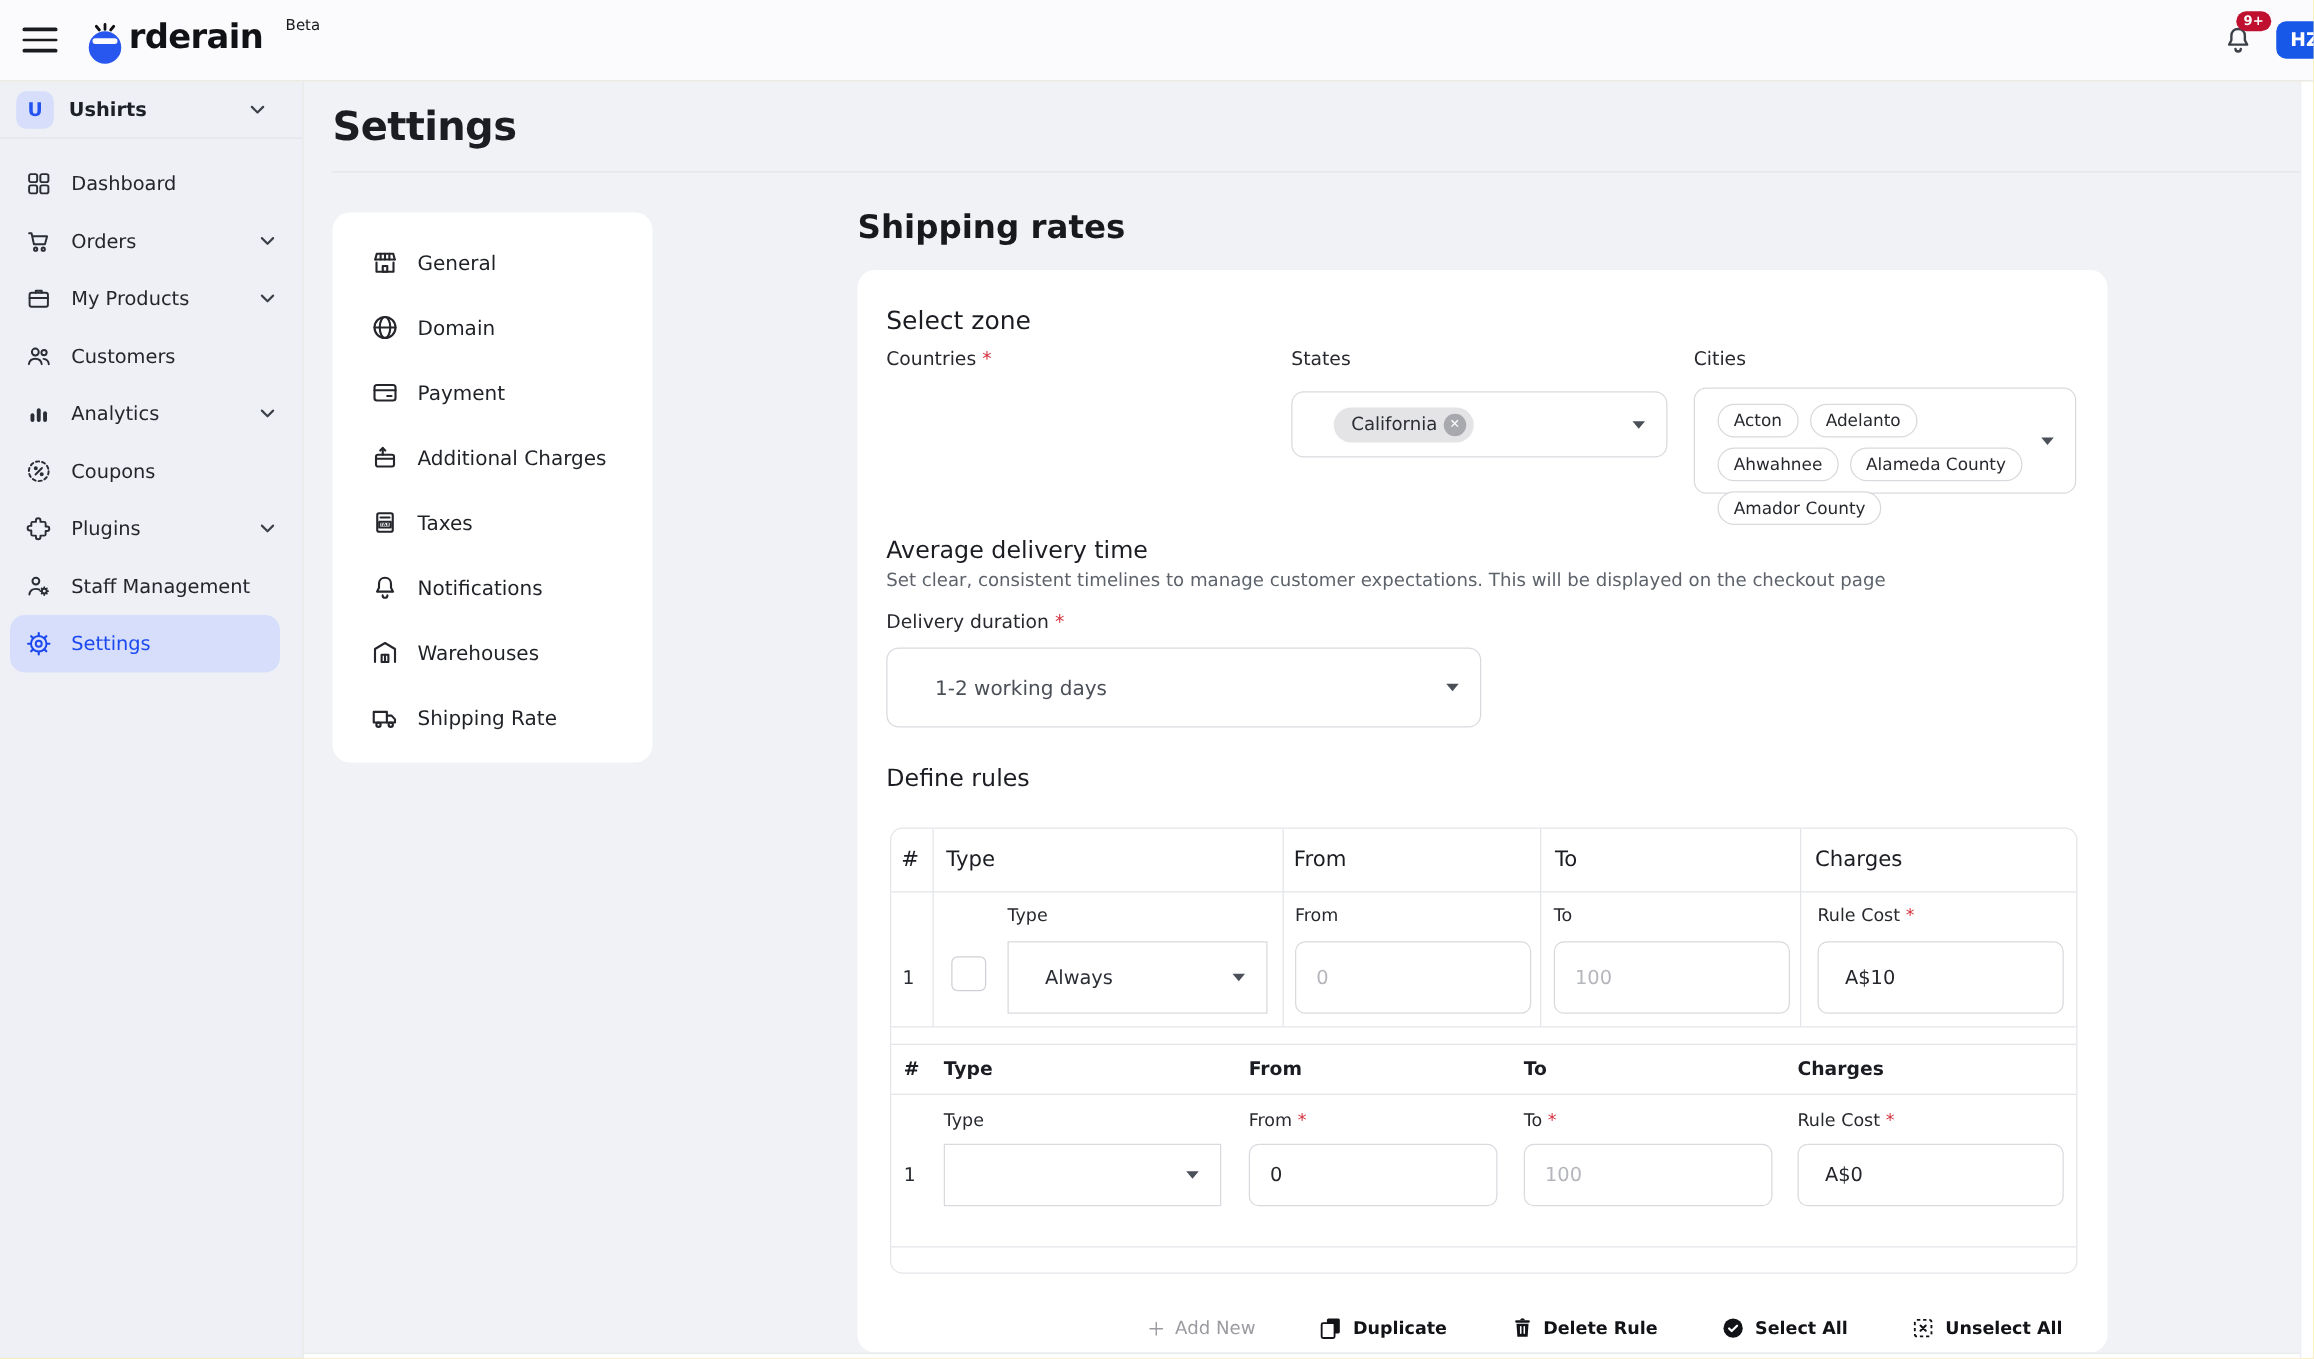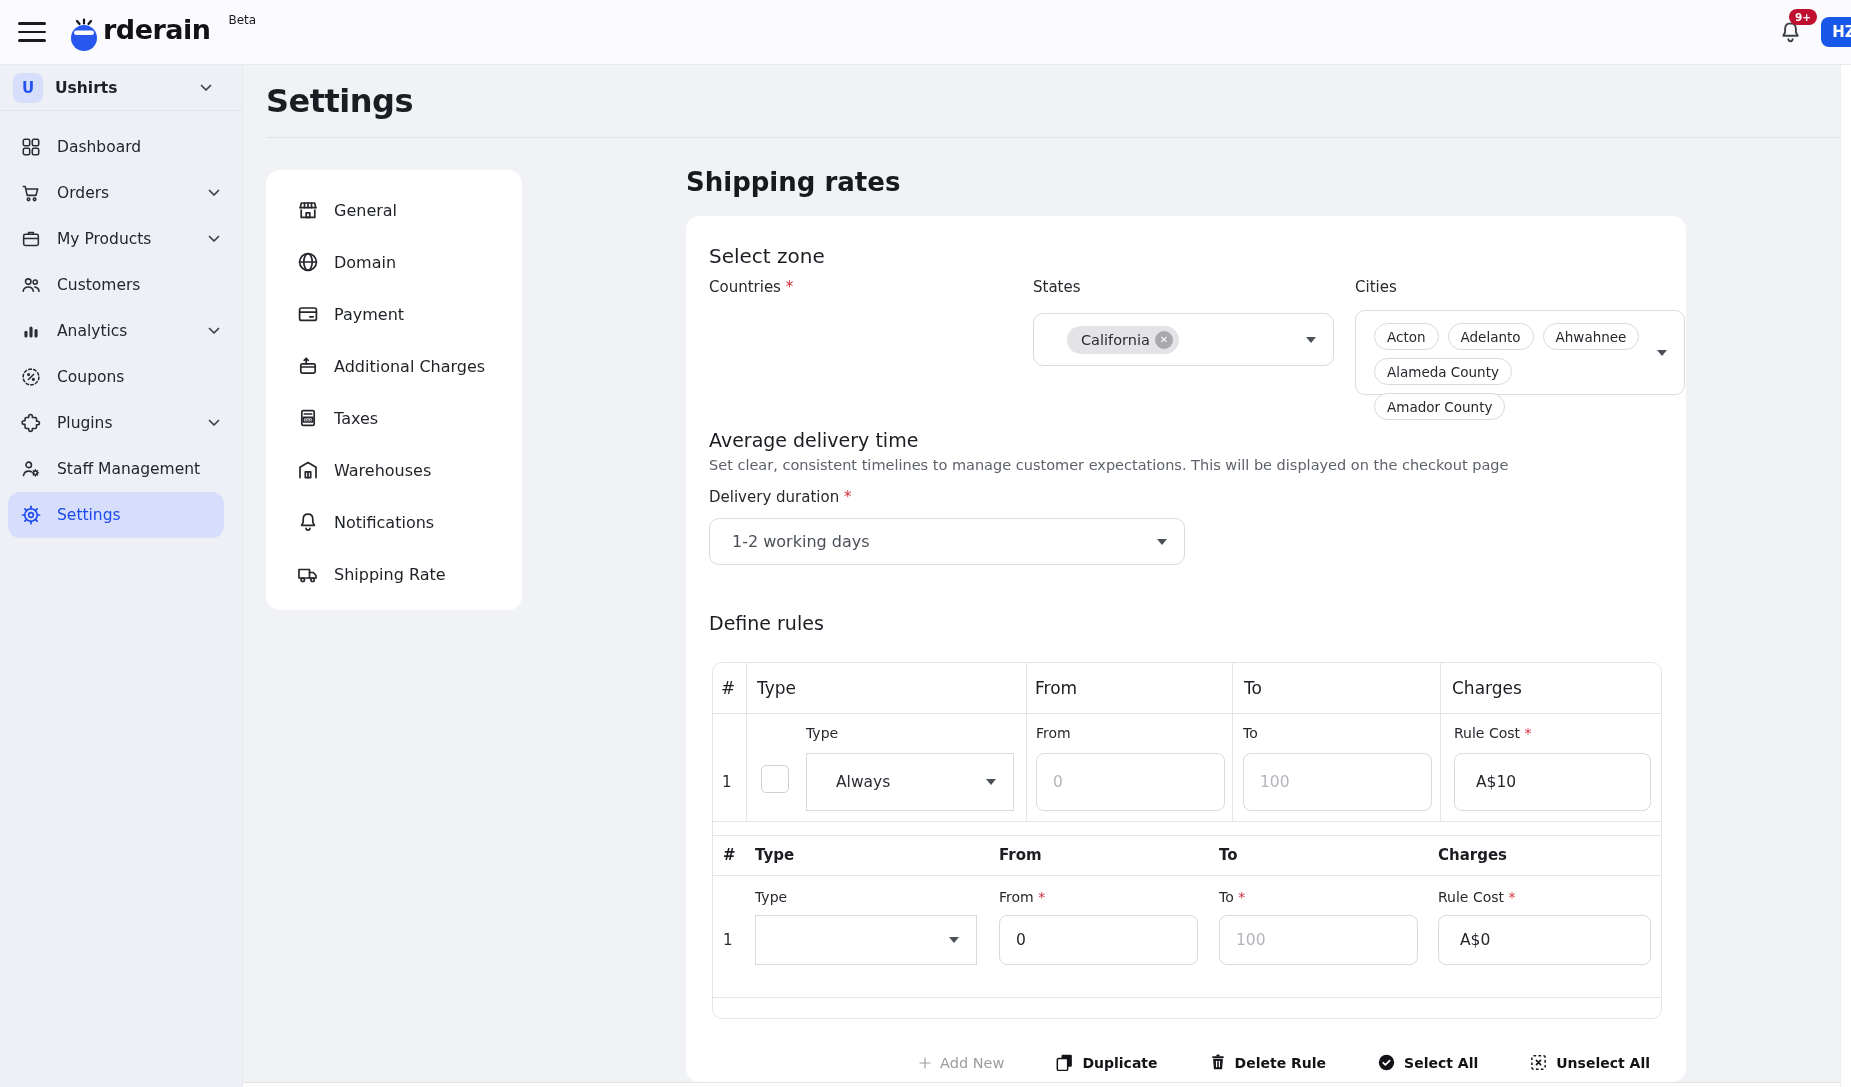--- a/index.html
+++ b/index.html
@@ -288,32 +288,32 @@
         <svg class="sico sk" viewBox="0 0 24 24">
           <rect x="5.8" y="4.6" width="12.4" height="14.8" rx="1.4"></rect>
             <path d="M8.4 8h7.2"></path>
             <rect x="7.4" y="11.4" width="9.2" height="4.6"></rect>
           <text x="12" y="15" text-anchor="middle" font-size="3.6" font-weight="700" fill="currentColor" stroke="none" font-family="DejaVu Sans, sans-serif">TAX</text>
         </svg>
         <span>Taxes</span>
       </div>
       <div class="set-item">
         <svg class="sico sk" viewBox="0 0 24 24">
+          <path d="M12 4.2c-2.9 0-4.8 2-4.8 4.9v3.1L5.6 15.3h12.8l-1.6-3.1V9.1c0-2.9-1.9-4.9-4.8-4.9z"></path>
+            <path d="M10.1 18.3a1.9 1.9 0 0 0 3.8 0"></path>
+        </svg>
+        <span>Notifications</span>
+      </div>
+      <div class="set-item">
+        <svg class="sico sk" viewBox="0 0 24 24">
           <path d="M4 19.6V9.2l8-4.8 8 4.8v10.4"></path>
             <rect x="9.3" y="13.8" width="5.4" height="5.8"></rect>
             <path d="M12 13.8v5.8"></path>
         </svg>
         <span>Warehouses</span>
-      </div>
-      <div class="set-item">
-        <svg class="sico sk" viewBox="0 0 24 24">
-          <path d="M12 4.2c-2.9 0-4.8 2-4.8 4.9v3.1L5.6 15.3h12.8l-1.6-3.1V9.1c0-2.9-1.9-4.9-4.8-4.9z"></path>
-            <path d="M10.1 18.3a1.9 1.9 0 0 0 3.8 0"></path>
-        </svg>
-        <span>Notifications</span>
       </div>
       <div class="set-item">
         <svg class="sico sk" viewBox="0 0 24 24">
           <path d="M3 7.5h10.5V16H3z"></path>
             <path d="M13.5 10.5h3.8l2.7 3v2.5h-6.5"></path>
             <circle cx="6.8" cy="17.8" r="1.7"></circle>
             <circle cx="16.6" cy="17.8" r="1.7"></circle>
         </svg>
         <span>Shipping Rate</span>
       </div>
@@ -329,35 +329,35 @@
       <div class="lbl" style="left:347px; top:62px;">States</div>
       <div class="selbox" style="left:347px; top:97px; width:301px;">
         <span class="chip-gray" style="margin-left:33px;">
           <span>California</span>
           <span class="chip-x"></span>
         </span>
         <span class="caret"></span>
       </div>
 
       <div class="lbl" style="left:669px; top:62px;">Cities</div>
-      <div class="selbox" style="left:669px; top:94px; width:330px; height:85px; align-items:flex-start;">
+      <div class="selbox" style="left:669px; top:94px; width:306px; height:85px; align-items:flex-start;">
         <div style="padding:12px 40px 0 18px; display:flex; flex-wrap:wrap; gap:8px 9px;">
           <span class="chip-o">Acton</span>
           <span class="chip-o">Adelanto</span>
           <span class="chip-o">Ahwahnee</span>
           <span class="chip-o">Alameda County</span>
           <span class="chip-o">Amador County</span>
         </div>
         <span class="caret" style="top:42px;"></span>
       </div>
 
       <div class="h-sec" style="left:23px; top:213px; font-size:19px;">Average delivery time</div>
       <div class="sub" style="left:23px; top:241px;">Set clear, consistent timelines to manage customer expectations. This will be displayed on the checkout page</div>
       <div class="lbl req" style="left:23px; top:272px;text-align:center;">Delivery duration</div>
-      <div class="selbox" style="left:23px; top:302px; width:476px; height:47px;">
+      <div class="selbox" style="left:23px; top:302px; width:476px; height:64px;padding-left:16px;">
         <span style="padding-left:22px; font-size:16px; color:#4b5058;">1-2 working days</span>
         <span class="caret"></span>
       </div>
 
       <div class="h-sec" style="left:23px; top:396px; font-size:19px;">Define rules</div>
 
       <div class="rules">
 
         <span class="th1" style="left:8px;">#</span>
         <span class="th1" style="left:44px;">Type</span>

